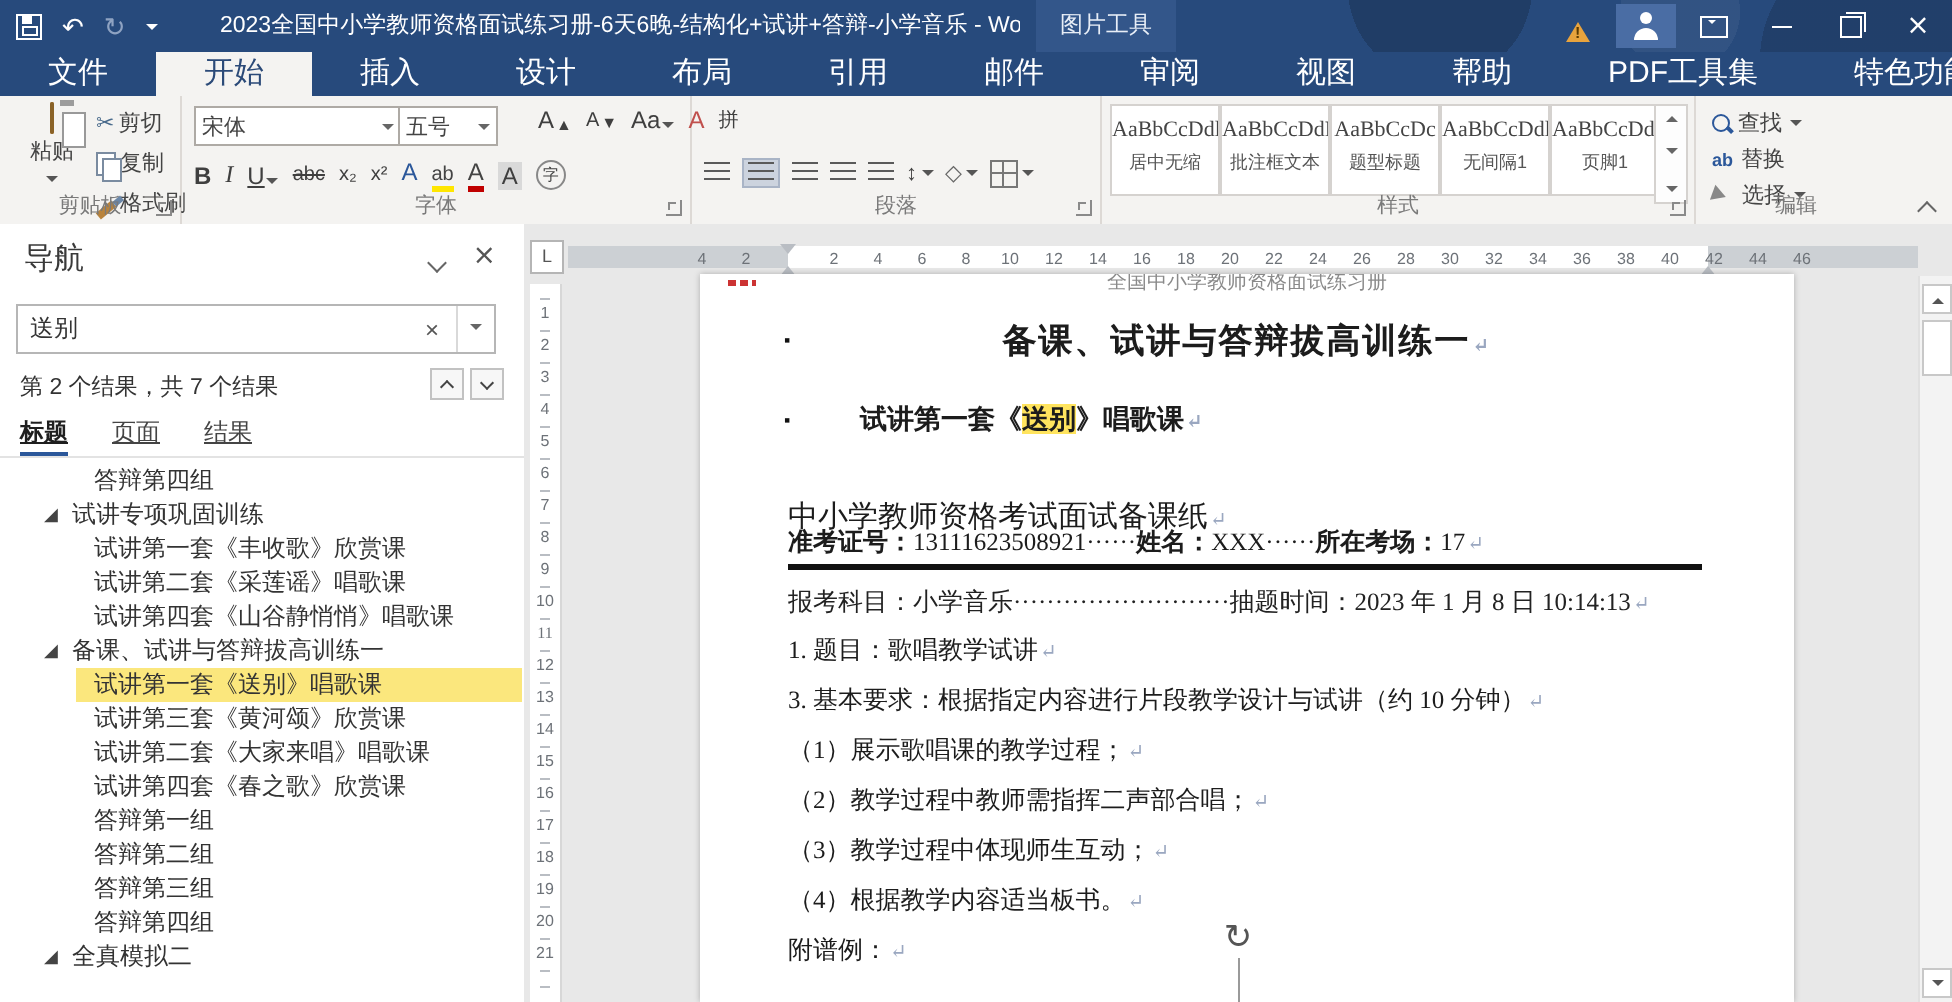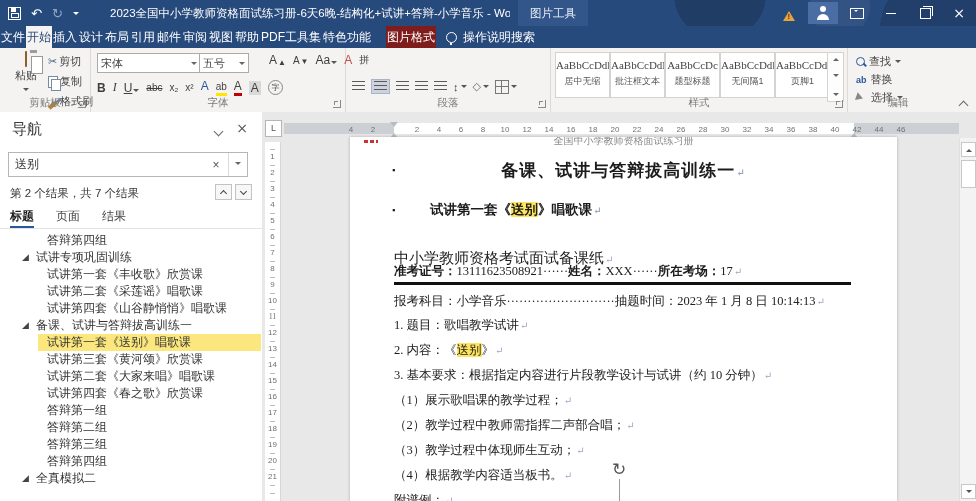--- a/index.html
+++ b/index.html
@@ -32,21 +32,21 @@
   .i-user:before{content:"";position:absolute;left:4px;top:0;width:6px;height:6px;border-radius:50%;background:#fff;}
   .i-user:after{content:"";position:absolute;left:1px;bottom:0;width:12px;height:6px;border-radius:6px 6px 0 0;background:#fff;}
   .i-ribopt{width:12px;height:9px;border:1px solid #fff;position:relative;}
   .i-ribopt:after{content:"";position:absolute;left:3px;top:1px;width:0;height:0;border:2.5px solid transparent;border-top-color:#fff;}
   .i-min{width:10px;height:1px;background:#fff;}
   .i-max{width:9px;height:9px;border:1px solid #fff;position:relative;background:transparent;}
   .i-max:before{content:"";position:absolute;left:2px;top:-3px;width:9px;height:9px;border:1px solid #fff;border-bottom:none;border-left:none;}
   .i-close{font-size:14px;line-height:14px;color:#fff;font-family:"DejaVu Sans",sans-serif;}
   
   #tabsrow{position:absolute;left:0;top:26px;width:976px;height:22px;background:#274a7c;display:flex;align-items:stretch;color:#fff;}
-  .rtab{padding:0 1px;line-height:22px;font-size:12px;white-space:nowrap;}
+  .rtab{padding:0 24px;line-height:22px;font-size:15px;white-space:nowrap;}
   .rtab.act{background:#f4f3f1;color:#2b4a78;}
   .rtab.ctx{background:#7f1d1d;margin-left:14px;}
   #tabs-c{display:flex;}
   .tellme{display:flex;align-items:center;gap:6px;padding:0 10px;font-size:12px;}
   .i-bulb{width:9px;height:9px;border:1px solid #fff;border-radius:50%;position:relative;}
   .i-bulb:after{content:"";position:absolute;left:2.5px;bottom:-3px;width:2px;height:2px;background:#fff;}
   
   #ribbon{position:absolute;left:0;top:48px;width:976px;height:64px;background:#f4f3f1;border-bottom:1px solid #d0cdc9;}
   .grp{position:absolute;top:0;height:64px;border-right:1px solid #ddd9d5;}
   .glabel{position:absolute;bottom:2px;left:0;right:0;text-align:center;font-size:10.5px;color:#7a7a7a;}
@@ -119,21 +119,21 @@
   .nsearch .sx{width:24px;text-align:center;color:#555;font-size:12px;}
   .nsearch .sdd{width:18px;border-left:1px solid #d9d9d9;display:flex;align-items:center;justify-content:center;height:100%;}
   .nsearch .sdd .dda{border-top-color:#666;margin-top:0;}
   .nstatus{position:absolute;left:10px;top:74px;font-size:11.5px;color:#333;}
   .nsbtns{position:absolute;right:10px;top:72px;display:flex;gap:3px;}
   .nsb{width:15px;height:14px;border:1px solid #c2c2c2;background:#f7f7f7;display:flex;align-items:center;justify-content:center;}
   .nsb .cv{width:4px;height:4px;border-color:#444;}
   .nsb .cv.up{transform:rotate(225deg);margin-top:2px;}
   .nsb .cv.dn{margin-top:-2px;}
   .ntabs{position:absolute;left:0;top:94px;width:262px;height:22px;border-bottom:1px solid #e3e3e3;display:flex;gap:22px;padding-left:10px;font-size:12px;color:#444;}
-  .ntab{line-height:20px;}
+  .ntab{line-height:20px;text-decoration:underline;}
   .ntab.act{color:#1f1f1f;border-bottom:2px solid #2b579a;font-weight:bold;}
   #tree{position:absolute;left:0;top:120px;right:1px;bottom:0;overflow:hidden;}
   .trow{height:17px;line-height:17px;font-size:12px;color:#333;display:flex;align-items:center;white-space:nowrap;}
   .trow .tri{width:14px;font-size:9px;color:#444;flex:0 0 14px;}
   .trow.lvl1{padding-left:22px;}
   .trow.lvl2{padding-left:47px;}
   .trow.selrow{background:linear-gradient(90deg,transparent 38px,#fbe77d 38px);}
   
   #docarea{position:absolute;left:262px;top:112px;right:16px;bottom:0;background:#e8e8e8;overflow:hidden;}
   #hruler{position:absolute;left:0;top:8px;right:0;height:17px;}
@@ -537,21 +537,20 @@
         <div class="h2line" id="h2segs"><span class="seg">试讲第一套《</span><span class="seg hl">送别</span><span class="seg">》唱歌课</span><span class="pmark">↵</span></div>
 
         <div class="subtl"><span>中小学教师资格考试面试备课纸</span><span class="pmark">↵</span></div>
 
         <div class="infoline" id="infosegs"><span class="seg b">准考证号：</span><span class="seg">13111623508921</span><span class="seg">······</span><span class="seg b">姓名：</span><span class="seg">XXX</span><span class="seg">······</span><span class="seg b">所在考场：</span><span class="seg">17</span><span class="pmark">↵</span></div>
         <div class="thick"></div>
         <div class="subjline" id="subjsegs"><span class="seg">报考科目：小学音乐</span><span class="seg">··························</span><span class="seg">抽题时间：2023 年 1 月 8 日 10:14:13</span><span class="pmark">↵</span></div>
 
         <div id="docitems">
             <div class="dline"><span class="seg">1. 题目：歌唱教学试讲</span><span class="pmark">↵</span></div>
-            <div class="dline"><span class="seg">2. 内容：《</span><span class="seg hl">送别</span><span class="seg">》</span><span class="pmark">↵</span></div>
             <div class="dline"><span class="seg">3. 基本要求：根据指定内容进行片段教学设计与试讲（约 10 分钟）</span><span class="pmark">↵</span></div>
             <div class="dline"><span class="seg">（1）展示歌唱课的教学过程；</span><span class="pmark">↵</span></div>
             <div class="dline"><span class="seg">（2）教学过程中教师需指挥二声部合唱；</span><span class="pmark">↵</span></div>
             <div class="dline"><span class="seg">（3）教学过程中体现师生互动；</span><span class="pmark">↵</span></div>
             <div class="dline"><span class="seg">（4）根据教学内容适当板书。</span><span class="pmark">↵</span></div>
             <div class="dline"><span class="seg">附谱例：</span><span class="pmark">↵</span></div>
           </div>
 
         <div class="rothandle">
           <div class="rg">↻</div>

